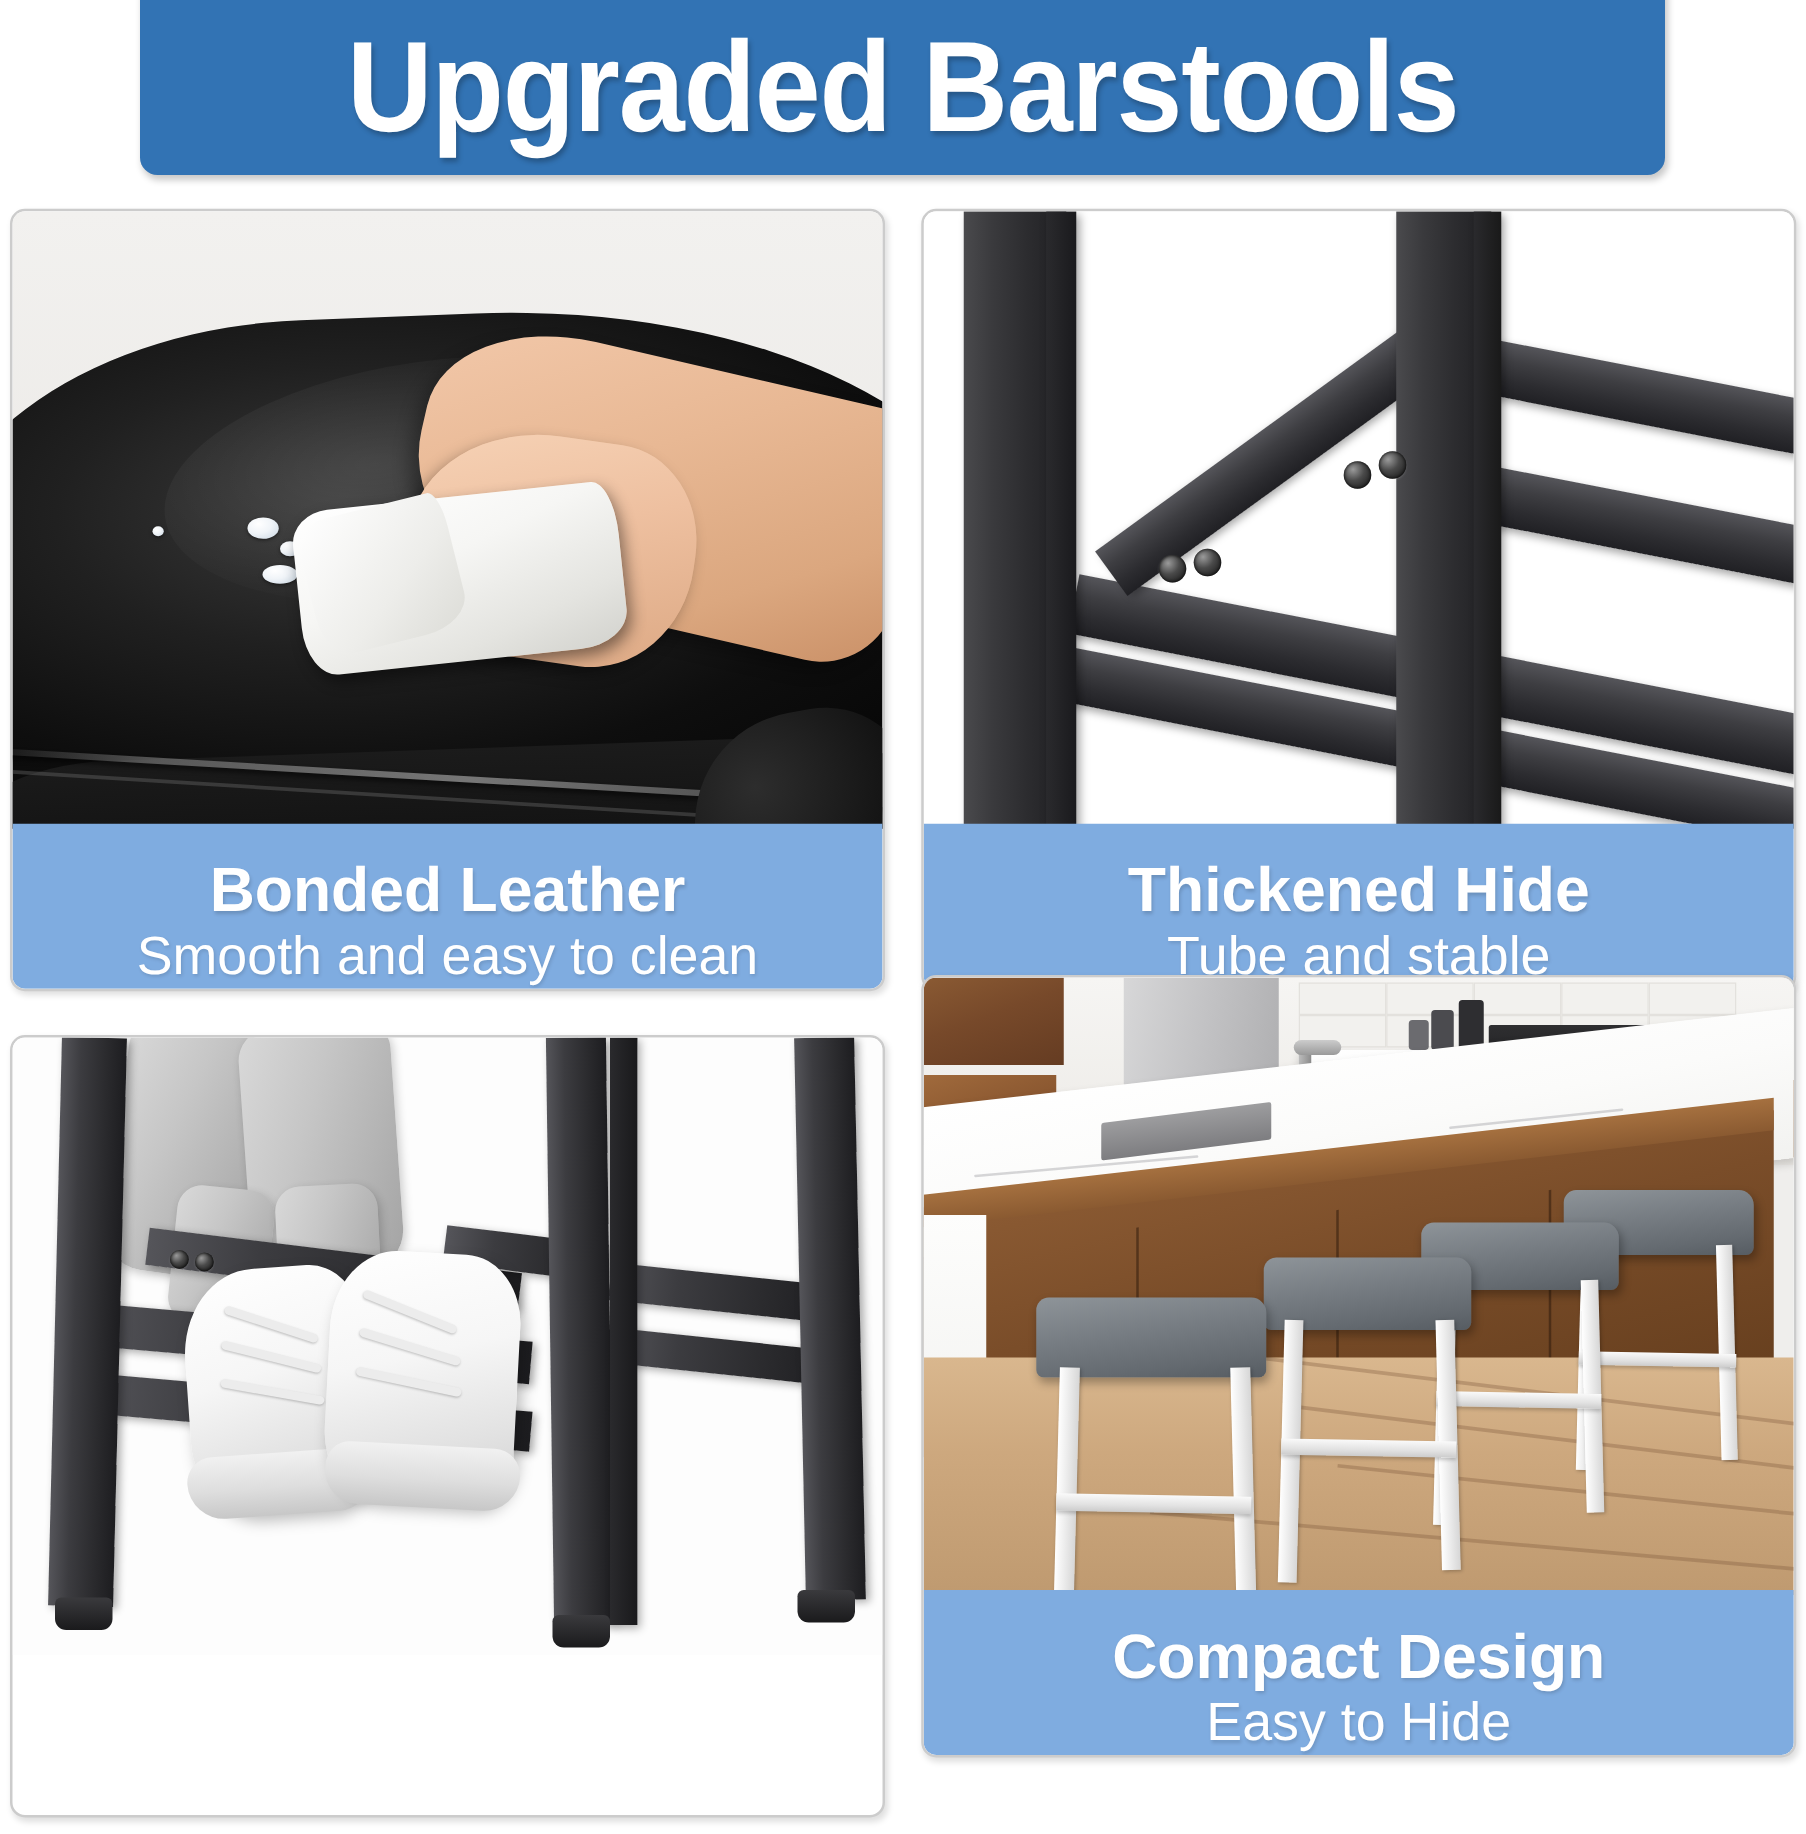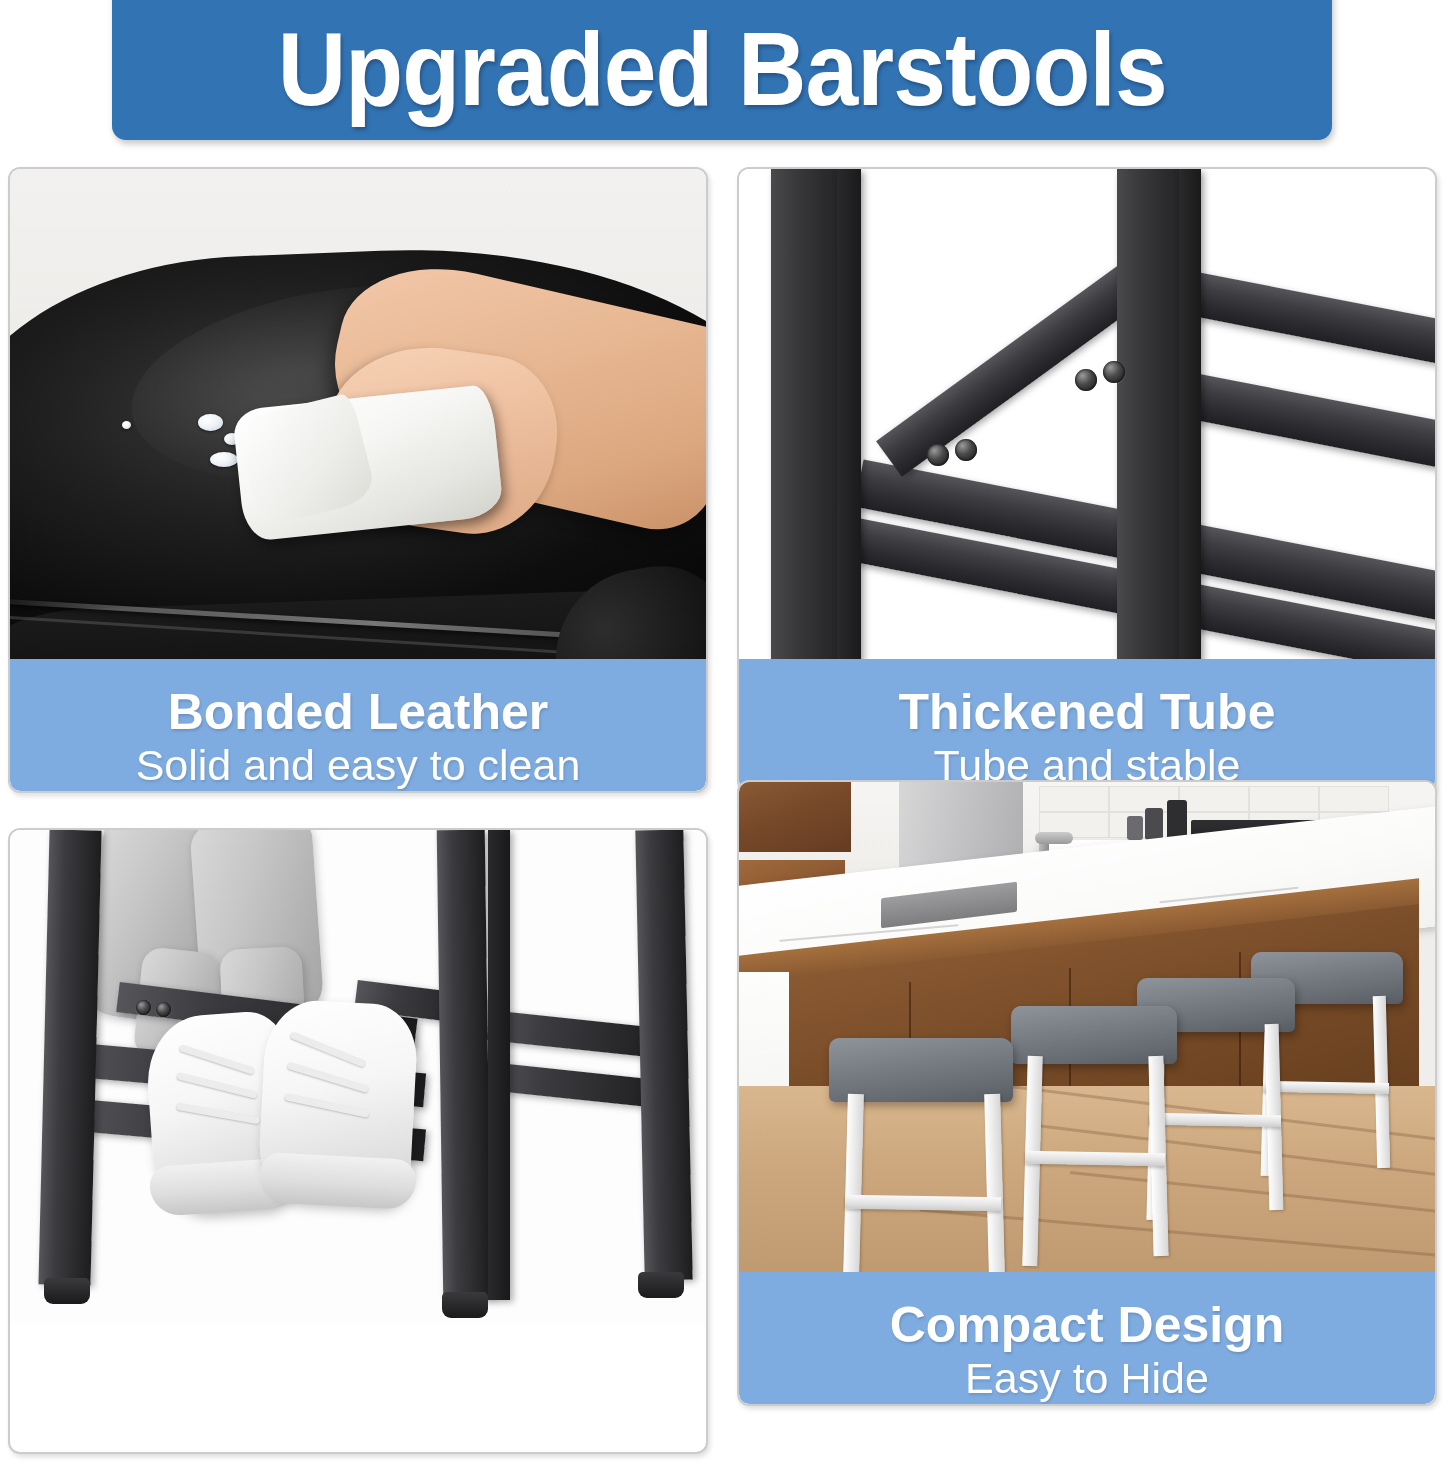--- a/index.html
+++ b/index.html
@@ -357,21 +357,21 @@
       <div class="drop" style="left:310px;top:310px;width:32px;height:20px;"></div>
 
       <div class="p0-arm"></div>
       <div class="p0-hand"></div>
       <div class="p0-thumb"></div>
       <div class="p0-tissue"></div>
       <div class="p0-tissue-fold"></div>
     </div>
     <div class="caption">
       <div class="caption-title">Bonded Leather</div>
-      <div class="caption-sub">Solid and easy to clean</div>
+      <div class="caption-sub">Smooth and easy to clean</div>
     </div>
   </div>
 
   <div class="panel" id="panel-1">
     <div class="photo">
       <div class="p1-bg"></div>
 
       <div class="bar bar-h" style="left:420px;top:96px;width:360px;height:44px;transform:rotate(11deg);transform-origin:left center;"></div>
       <div class="bar bar-h" style="left:412px;top:196px;width:360px;height:46px;transform:rotate(11deg);transform-origin:left center;"></div>
       <div class="bar bar-h" style="left:120px;top:290px;width:700px;height:48px;transform:rotate(11deg);transform-origin:left center;"></div>
@@ -383,21 +383,21 @@
       <div class="bar" style="left:98px;top:0px;width:24px;height:500px;background:linear-gradient(90deg,#2a2a2d 0%,#1a1a1d 100%);"></div>
       <div class="bar" style="left:378px;top:0px;width:76px;height:500px;"></div>
       <div class="bar" style="left:440px;top:0px;width:22px;height:500px;background:linear-gradient(90deg,#2a2a2d 0%,#191919 100%);"></div>
 
       <div class="screw" style="left:188px;top:275px;"></div>
       <div class="screw" style="left:216px;top:270px;"></div>
       <div class="screw" style="left:336px;top:200px;"></div>
       <div class="screw" style="left:364px;top:192px;"></div>
     </div>
     <div class="caption">
-      <div class="caption-title">Thickened Tube</div>
+      <div class="caption-title">Thickened Hide</div>
       <div class="caption-sub">Tube and stable</div>
     </div>
   </div>
 
   <div class="panel" id="panel-2">
     <div class="photo">
       <div class="p2-bg"></div>
 
       <div class="pant" style="left:82px;top:-10px;width:112px;height:200px;border-radius:22px 26px 30px 34px;transform:rotate(8deg);"></div>
       <div class="pant" style="left:186px;top:-10px;width:122px;height:200px;border-radius:26px 22px 34px 30px;transform:rotate(-4deg);"></div>

